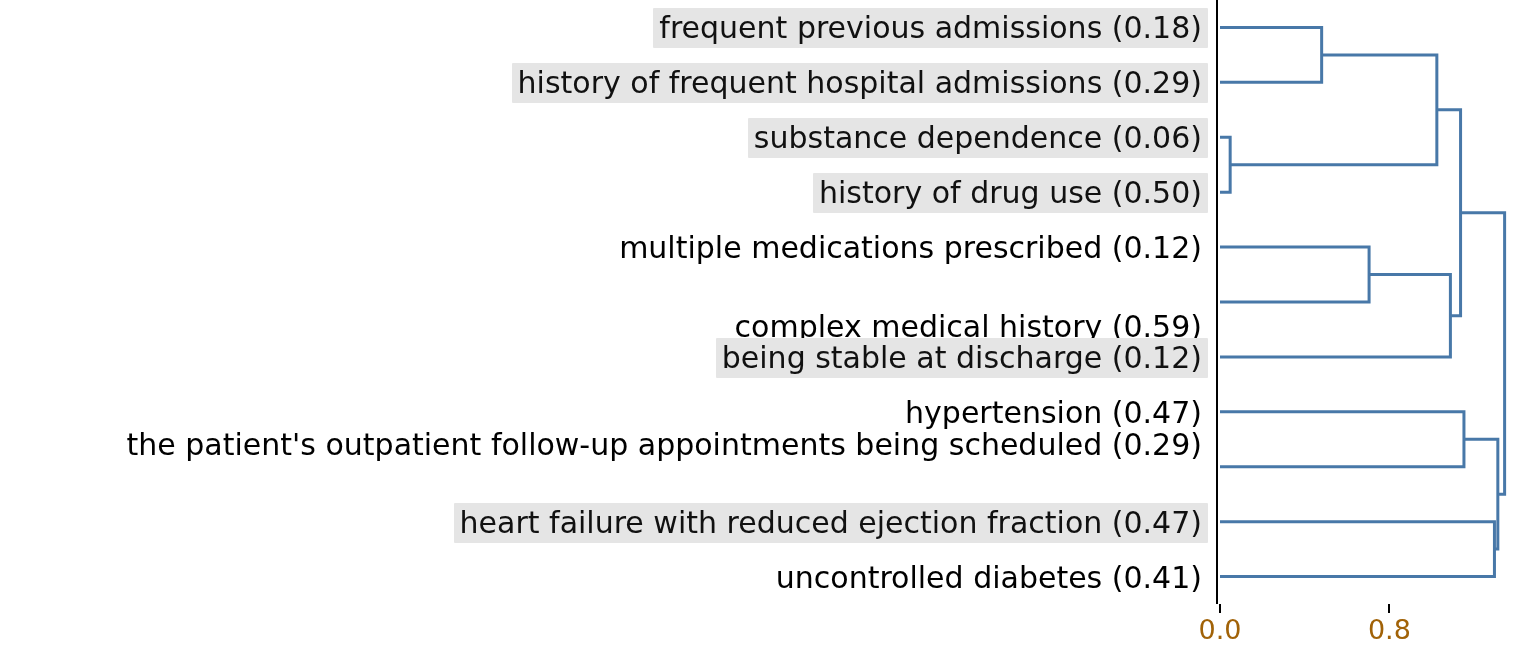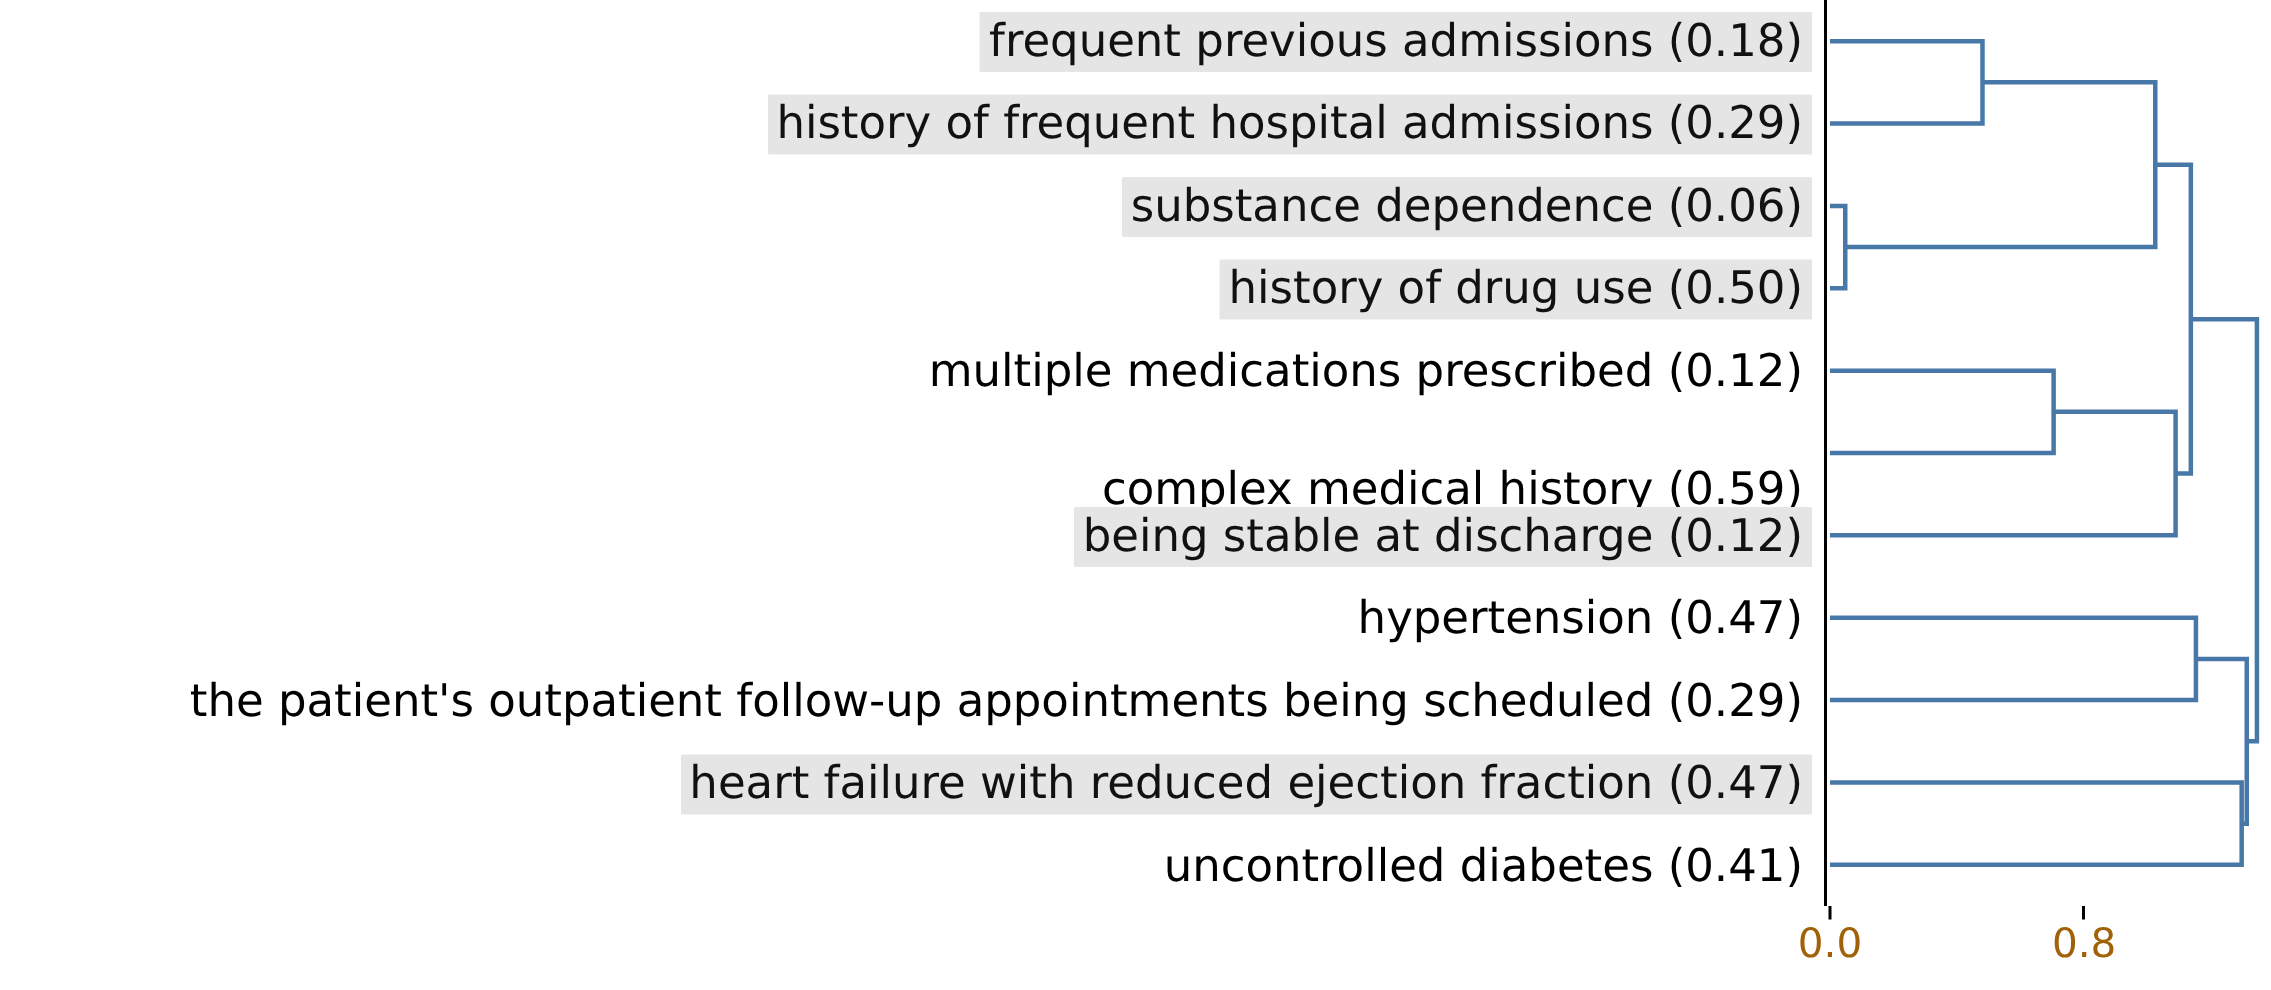--- a/index.html
+++ b/index.html
@@ -94,21 +94,21 @@
 
   <div id="labels">
       <div class="leaf-label hl" style="top: 8.45455px;"><span class="txt">frequent previous admissions (0.18)</span></div>
       <div class="leaf-label hl" style="top: 63.3636px; padding-left: 16px;"><span class="txt">history of frequent hospital admissions (0.29)</span></div>
       <div class="leaf-label hl" style="top: 118.273px;"><span class="txt">substance dependence (0.06)</span></div>
       <div class="leaf-label hl" style="top: 173.182px;"><span class="txt">history of drug use (0.50)</span></div>
       <div class="leaf-label" style="top: 228.091px;"><span class="txt">multiple medications prescribed (0.12)</span></div>
       <div class="leaf-label" style="top: 291px; margin-top: 16px;"><span class="txt">complex medical history (0.59)</span></div>
       <div class="leaf-label hl" style="top: 337.909px;"><span class="txt">being stable at discharge (0.12)</span></div>
       <div class="leaf-label" style="top: 392.818px;"><span class="txt">hypertension (0.47)</span></div>
-      <div class="leaf-label" style="top: 448px;"><span class="txt">the patient's outpatient follow-up appointments being scheduled (0.29)</span></div>
+      <div class="leaf-label" style="top: 425px;"><span class="txt">the patient's outpatient follow-up appointments being scheduled (0.29)</span></div>
       <div class="leaf-label hl" style="top: 502.636px; padding-left: 46px;"><span class="txt">heart failure with reduced ejection fraction (0.47)</span></div>
       <div class="leaf-label" style="top: 557.545px;"><span class="txt">uncontrolled diabetes (0.41)</span></div>
     </div>
 
   <div id="plot">
     <svg id="dendro-svg" width="298" height="604">
         <path d="M 4 27.454545454545453 L 105.64705882352942 27.454545454545453 L 105.64705882352942 82.36363636363636 L 4 82.36363636363636" fill="none" stroke="#4878a8" stroke-width="3"></path>
         <path d="M 4 137.27272727272725 L 14.16470588235294 137.27272727272725 L 14.16470588235294 192.1818181818182 L 4 192.1818181818182" fill="none" stroke="#4878a8" stroke-width="3"></path>
         <path d="M 105.64705882352942 54.90909090909091 L 220.8470588235294 54.90909090909091 L 220.8470588235294 164.72727272727272 L 14.16470588235294 164.72727272727272" fill="none" stroke="#4878a8" stroke-width="3"></path>
         <path d="M 4 247.09090909090907 L 153.08235294117648 247.09090909090907 L 153.08235294117648 302 L 4 302" fill="none" stroke="#4878a8" stroke-width="3"></path>

